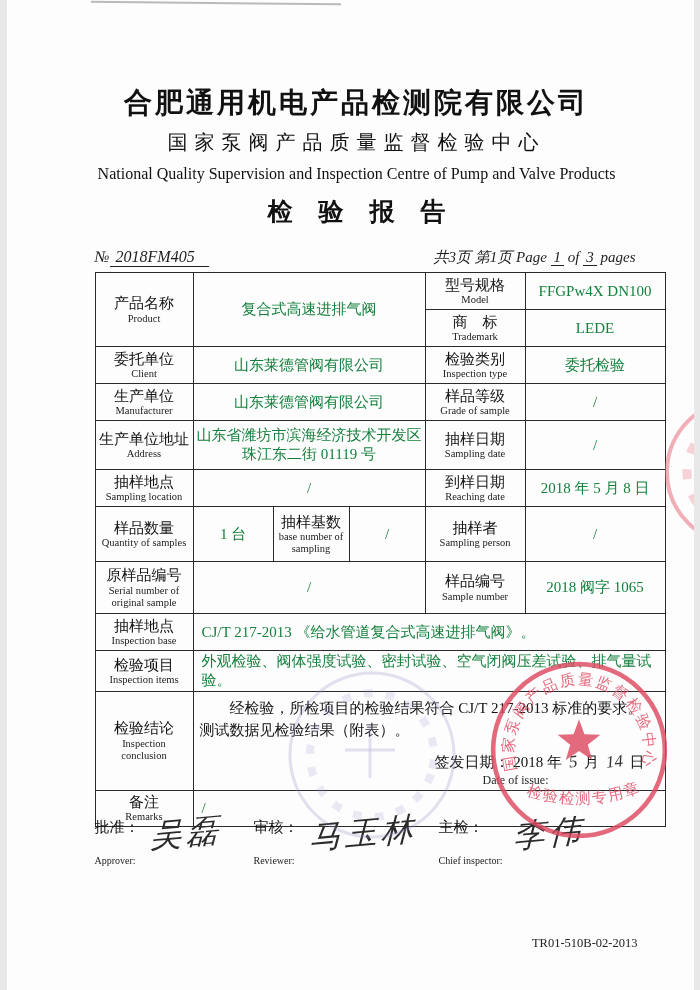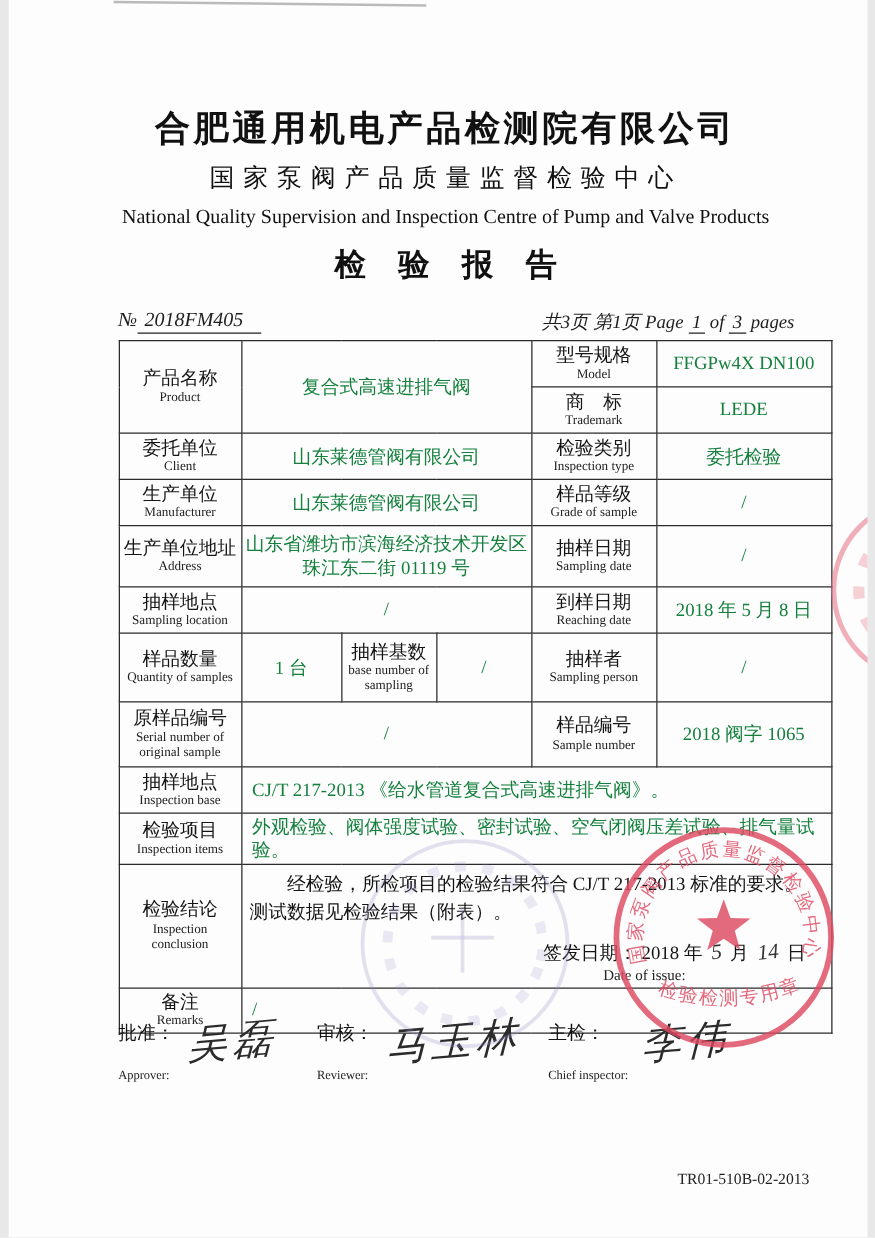--- a/index.html
+++ b/index.html
@@ -39,21 +39,21 @@
   .issue-zh{font-size:15px;color:#141414;}
   .issue-en{font-size:12px;padding-right:96px;margin-top:1px;color:#222;}
   .hand{display:inline-block;font-size:17px;font-style:italic;transform:rotate(-6deg);color:#333;padding:0 3px;}
   
   .sig-row{position:absolute;top:818px;left:88px;width:575px;display:flex;align-items:center;}
   .sig-grp{display:flex;align-items:flex-start;}
   .sig-lbl .zh{font-size:15px;} .sig-lbl .en{font-size:10px;margin-top:18px;}
   .sig-name{font-size:32px;font-style:italic;letter-spacing:4px;color:#2b2b2b;transform:rotate(-5deg) skewX(-6deg);margin:-6px 4px 0 10px;white-space:nowrap;}
   .sp1{width:28px;} .sp2{width:18px;}
   
-  .footer-code{position:absolute;top:936px;right:46px;font-size:12.5px;color:#222;}
+  .footer-code{position:absolute;top:936px;right:56px;font-size:12.5px;color:#222;}
   
   .stamp{position:absolute;pointer-events:none;}
   .stamp-main{left:480px;top:658px;width:184px;height:184px;z-index:6;opacity:.82;}
   .stamp-right{left:652px;top:392px;width:160px;height:160px;z-index:5;opacity:.6;}
   .stamp-faint{left:276px;top:666px;width:178px;height:178px;z-index:2;opacity:.55;}
 </style>
 </head>
 <body>
 
 <div class="page">

